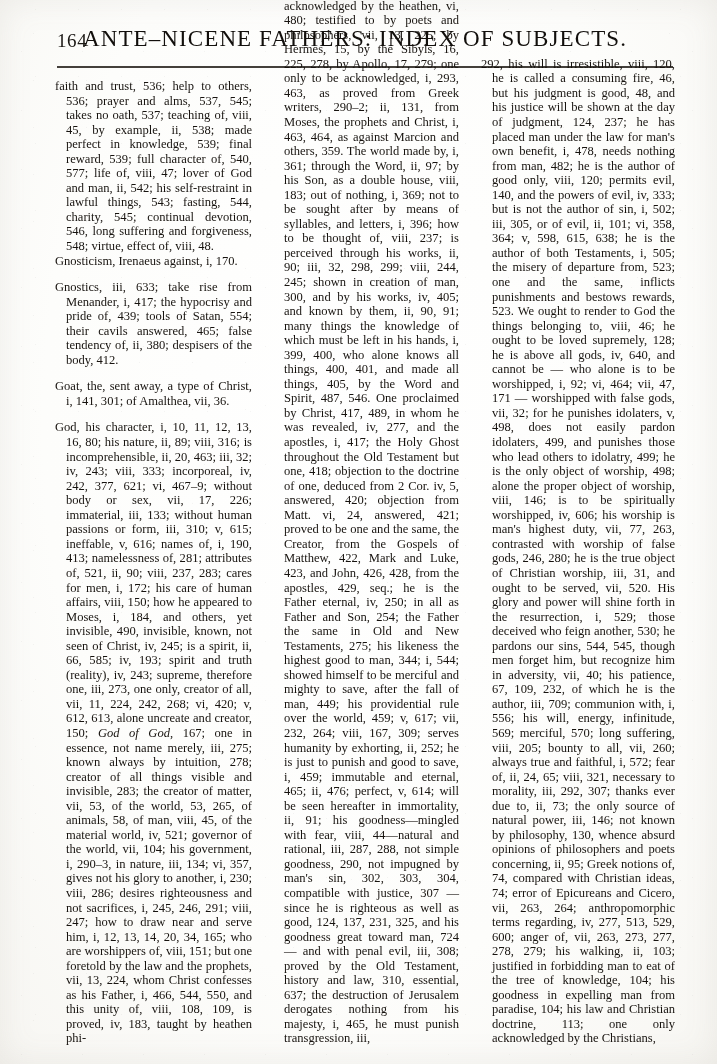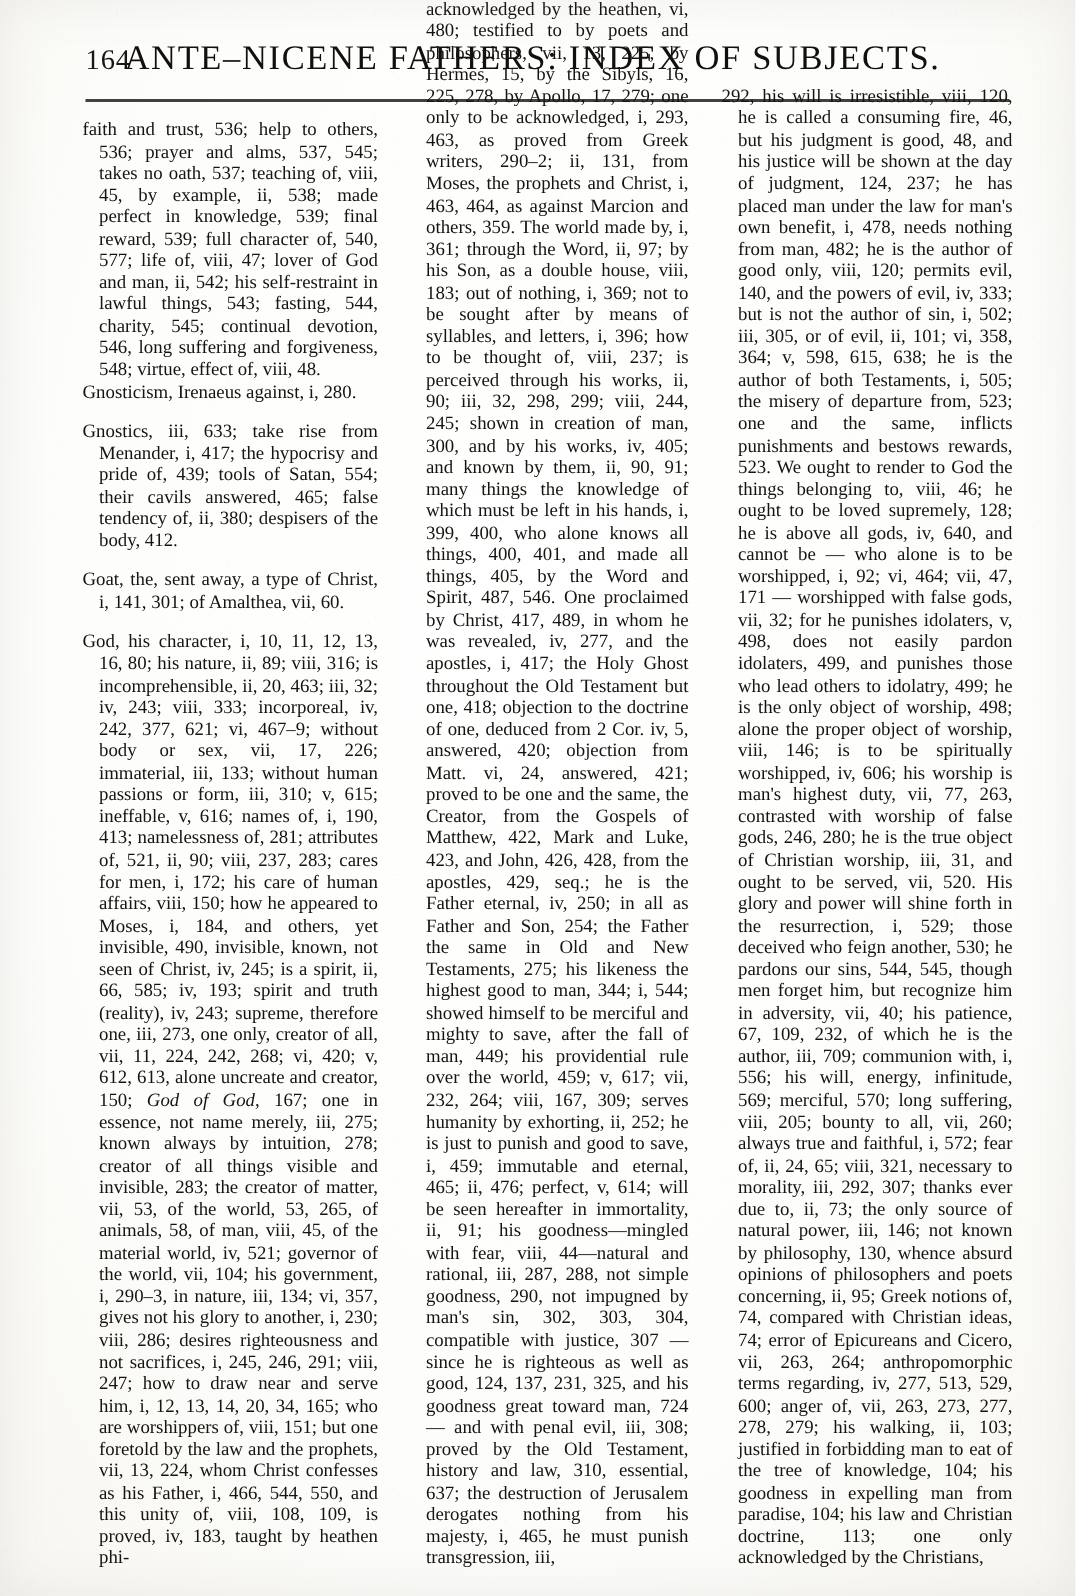--- a/index.html
+++ b/index.html
@@ -142,23 +142,23 @@
     <div class="running-title">ANTE–NICENE FATHERS: INDEX OF SUBJECTS.</div>
   </div>
 
   <div class="rule"></div>
 
   <div class="columns">
 
     <div class="col col-1">
       <div class="col-body">
         <p class="cont">faith and trust, 536; help to others, 536; prayer and alms, 537, 545; takes no oath, 537; teaching of, viii, 45, by example, ii, 538; made perfect in knowledge, 539; final reward, 539; full character of, 540, 577; life of, viii, 47; lover of God and man, ii, 542; his self-restraint in lawful things, 543; fasting, 544, charity, 545; continual devotion, 546, long suffering and forgiveness, 548; virtue, effect of, viii, 48.</p>
-        <p class="entry">Gnosticism, Irenaeus against, i, 280.</p>
+        <p class="entry">Gnosticism, Irenaeus against, i, 170.</p>
         <p class="entry">Gnostics, iii, 633; take rise from Menander, i, 417; the hypocrisy and pride of, 439; tools of Satan, 554; their cavils answered, 465; false tendency of, ii, 380; despisers of the body, 412.</p>
-        <p class="entry">Goat, the, sent away, a type of Christ, i, 141, 301; of Amalthea, vii, 60.</p>
+        <p class="entry">Goat, the, sent away, a type of Christ, i, 141, 301; of Amalthea, vii, 36.</p>
         <p class="entry"><span>God, his character, i, 10, 11, 12, 13, 16, 80; his nature, ii, 89; viii, 316; is incomprehensible, ii, 20, 463; iii, 32; iv, 243; viii, 333; incorporeal, iv, 242, 377, 621; vi, 467–9; without body or sex, vii, 17, 226; immaterial, iii, 133; without human passions or form, iii, 310; v, 615; ineffable, v, 616; names of, i, 190, 413; namelessness of, 281; attributes of, 521, ii, 90; viii, 237, 283; cares for men, i, 172; his care of human affairs, viii, 150; how he appeared to Moses, i, 184, and others, yet invisible, 490, invisible, known, not seen of Christ, iv, 245; is a spirit, ii, 66, 585; iv, 193; spirit and truth (reality), iv, 243; supreme, therefore one, iii, 273, one only, creator of all, vii, 11, 224, 242, 268; vi, 420; v, 612, 613, alone uncreate and creator, 150; </span><span class="ital">God of God</span><span>, 167; one in essence, not name merely, iii, 275; known always by intuition, 278; creator of all things visible and invisible, 283; the creator of matter, vii, 53, of the world, 53, 265, of animals, 58, of man, viii, 45, of the material world, iv, 521; governor of the world, vii, 104; his government, i, 290–3, in nature, iii, 134; vi, 357, gives not his glory to another, i, 230; viii, 286; desires righteousness and not sacrifices, i, 245, 246, 291; viii, 247; how to draw near and serve him, i, 12, 13, 14, 20, 34, 165; who are worshippers of, viii, 151; but one foretold by the law and the prophets, vii, 13, 224, whom Christ confesses as his Father, i, 466, 544, 550, and this unity of, viii, 108, 109, is proved, iv, 183, taught by heathen phi-</span></p>
       </div>
     </div>
 
     <div class="divider"></div>
 
     <div class="col col-2">
       <div class="col-body">
         <p class="cont">losophers and poets, 183, 184; acknowledged by the heathen, vi, 480; testified to by poets and philosophers, vii, 13, 225, by Hermes, 15, by the Sibyls, 16, 225, 278, by Apollo, 17, 279; one only to be acknowledged, i, 293, 463, as proved from Greek writers, 290–2; ii, 131, from Moses, the prophets and Christ, i, 463, 464, as against Marcion and others, 359.  The world made by, i, 361; through the Word, ii, 97; by his Son, as a double house, viii, 183; out of nothing, i, 369; not to be sought after by means of syllables, and letters, i, 396; how to be thought of, viii, 237; is perceived through his works, ii, 90; iii, 32, 298, 299; viii, 244, 245; shown in creation of man, 300, and by his works, iv, 405; and known by them, ii, 90, 91; many things the knowledge of which must be left in his hands, i, 399, 400, who alone knows all things, 400, 401, and made all things, 405, by the Word and Spirit, 487, 546.  One proclaimed by Christ, 417, 489, in whom he was revealed, iv, 277, and the apostles, i, 417; the Holy Ghost throughout the Old Testament but one, 418; objection to the doctrine of one, deduced from 2 Cor. iv, 5, answered, 420; objection from Matt. vi, 24, answered, 421; proved to be one and the same, the Creator, from the Gospels of Matthew, 422, Mark and Luke, 423, and John, 426, 428, from the apostles, 429, seq.; he is the Father eternal, iv, 250; in all as Father and Son, 254; the Father the same in Old and New Testaments, 275; his likeness the highest good to man, 344; i, 544; showed himself to be merciful and mighty to save, after the fall of man, 449; his providential rule over the world, 459; v, 617; vii, 232, 264; viii, 167, 309; serves humanity by exhorting, ii, 252; he is just to punish and good to save, i, 459; immutable and eternal, 465; ii, 476; perfect, v, 614; will be seen hereafter in immortality, ii, 91; his goodness—mingled with fear, viii, 44—natural and rational, iii, 287, 288, not simple goodness, 290, not impugned by man's sin, 302, 303, 304, compatible with justice, 307 — since he is righteous as well as good, 124, 137, 231, 325, and his goodness great toward man, 724 — and with penal evil, iii, 308; proved by the Old Testament, history and law, 310, essential, 637; the destruction of Jerusalem derogates nothing from his majesty, i, 465, he must punish transgression, iii,</p>
       </div>

